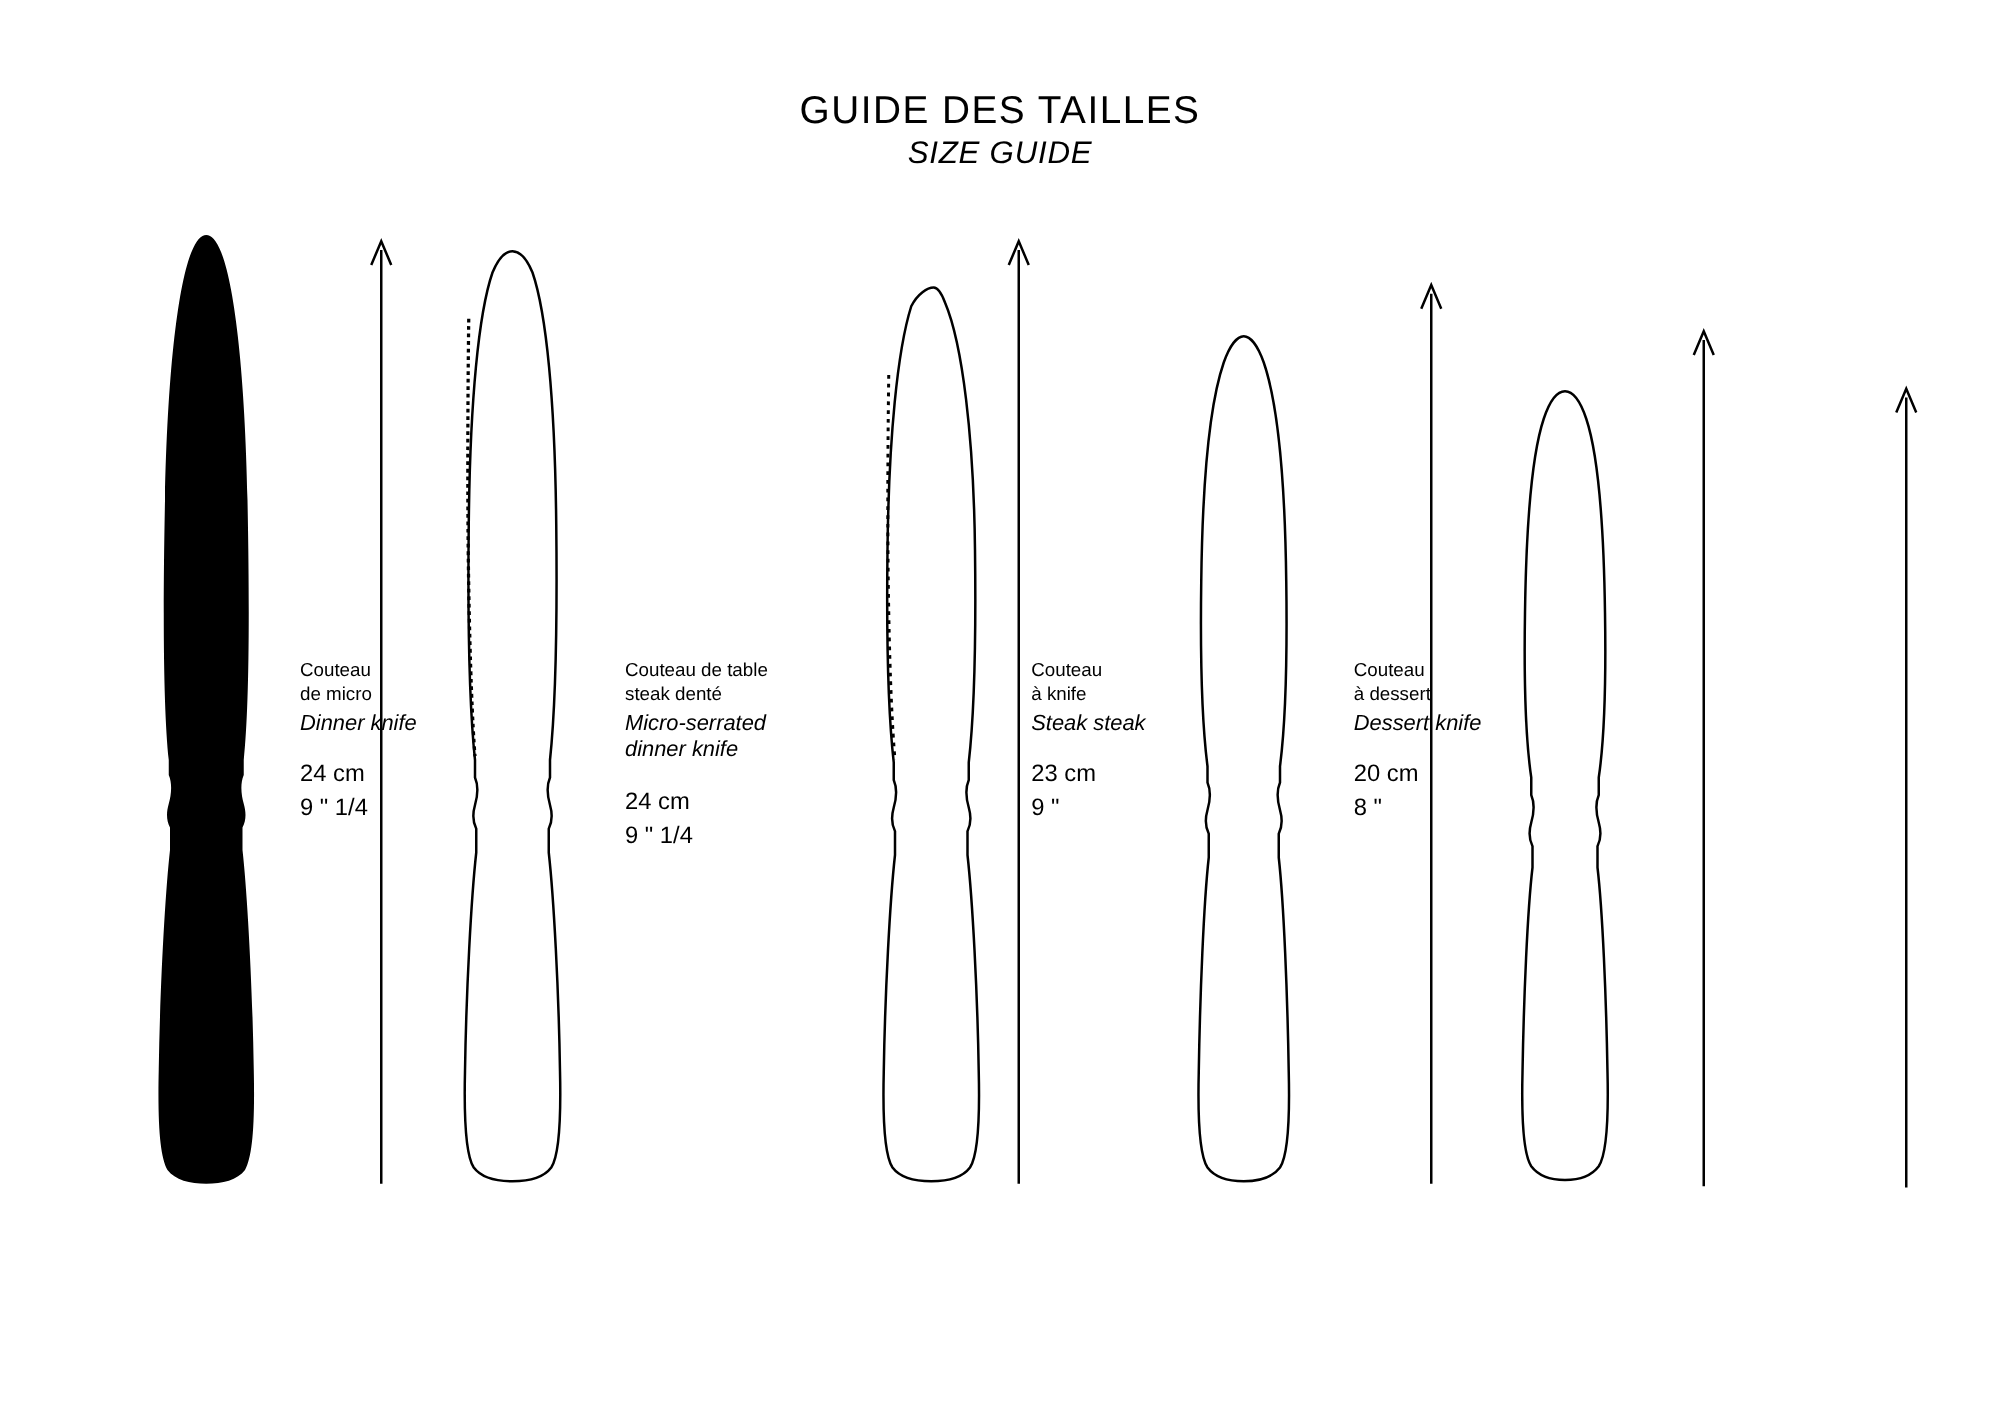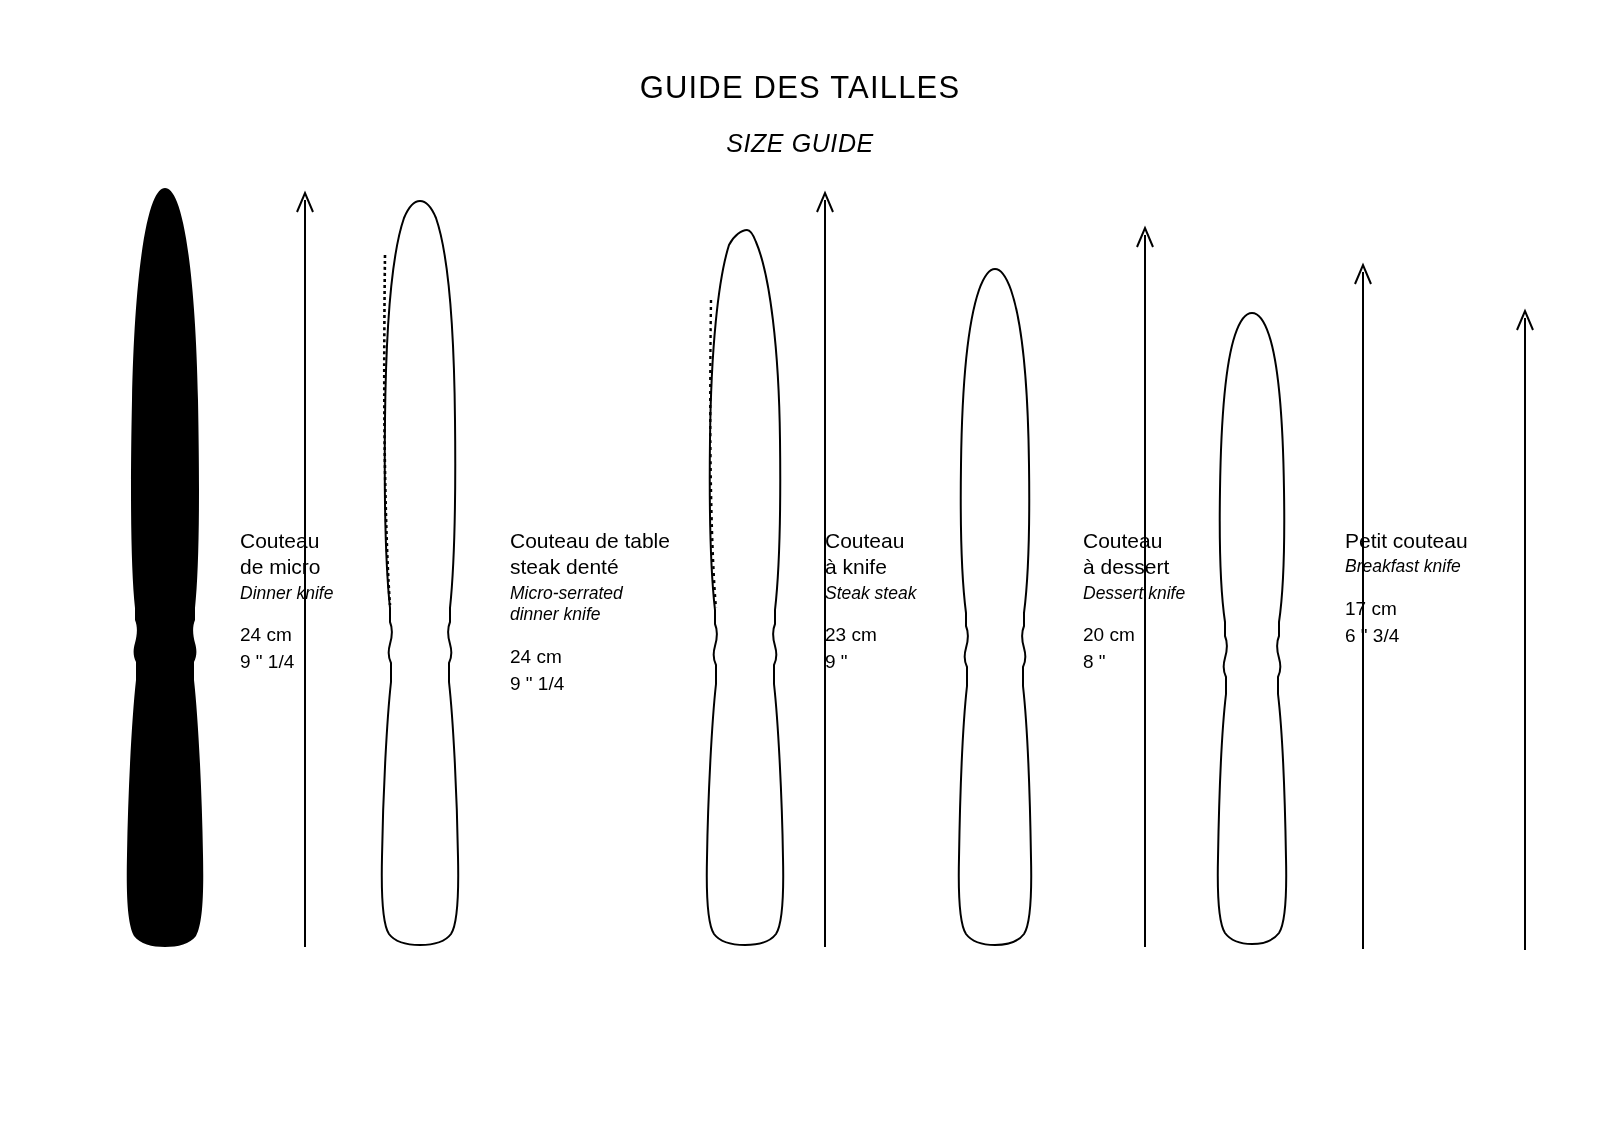--- a/index.html
+++ b/index.html
@@ -30,21 +30,21 @@
   .title-fr {
     font-size: 31px;
     letter-spacing: 1.2px;
     font-weight: 400;
     line-height: 1.15;
   }
   .title-en {
     font-size: 25px;
     font-style: italic;
     letter-spacing: 0.6px;
-    margin-top: 23px;
+    margin-top: 2px;
     line-height: 1.15;
   }
 
   
   .knife-group {
     position: absolute;
     top: 0;
     height: 1125px;
     width: 340px;
   }
@@ -56,21 +56,21 @@
   .arrow {
     position: absolute;
   }
   .caption {
     position: absolute;
     font-size: 19px;
     line-height: 1.22;
     white-space: nowrap;
   }
   .cap-fr {
-    font-size: 21px;
+    font-size: 15px;
     line-height: 1.25;
   }
   .cap-en {
     font-style: italic;
     font-size: 17.5px;
     line-height: 1.25;
     margin-top: 2px;
   }
   .cap-dims {
     font-size: 19px;
@@ -120,21 +120,21 @@
     </svg>
     <div class="caption" style="left:150px; top:528px;">
       <div class="cap-fr">Couteau</div>
       <div class="cap-fr">de micro</div>
       <div class="cap-en">Dinner knife</div>
       <div class="cap-dims">24 cm</div>
       <div class="cap-dims" style="margin-top:2px;">9 " 1/4</div>
     </div>
   </div>
 
-  <div class="knife-group" style="left:355px;">
+  <div class="knife-group" style="left:345px;">
     <svg class="knife-art" width="340" height="1125" viewBox="0 0 340 1125" aria-hidden="true">
       <g fill="none" stroke="#000000" stroke-width="2">
         <path d="
           M 49,218
           C 38,250 31,320 30,420
           C 29,510 31,570 35,608
           L 35,622
           C 38,629 37,637 35,644
           C 33,651 33,657 36,663
           L 36,682
@@ -274,21 +274,15 @@
           C 88,595 90,552 89,490
           C 88,420 83,362 74,335
           C 69,320 63,313 57,313
           C 51,313 45,320 40,335 Z"></path>
       </g>
     </svg>
     <svg class="arrow" style="left:315px; top:308px;" width="30" height="645" viewBox="0 0 30 645" aria-hidden="true">
       <line x1="15" y1="10" x2="15" y2="642" stroke="#000" stroke-width="2"></line>
       <polyline points="7,22 15,3 23,22" fill="none" stroke="#000" stroke-width="2"></polyline>
     </svg>
-    <div class="caption" style="left:150px; top:528px;">
-      <div class="cap-fr">Petit couteau</div>
-      <div class="cap-en">Breakfast knife</div>
-      <div class="cap-dims">17 cm</div>
-      <div class="cap-dims" style="margin-top:2px;">6 " 3/4</div>
-    </div>
   </div>
 
 </div>
 
 </body></html>

